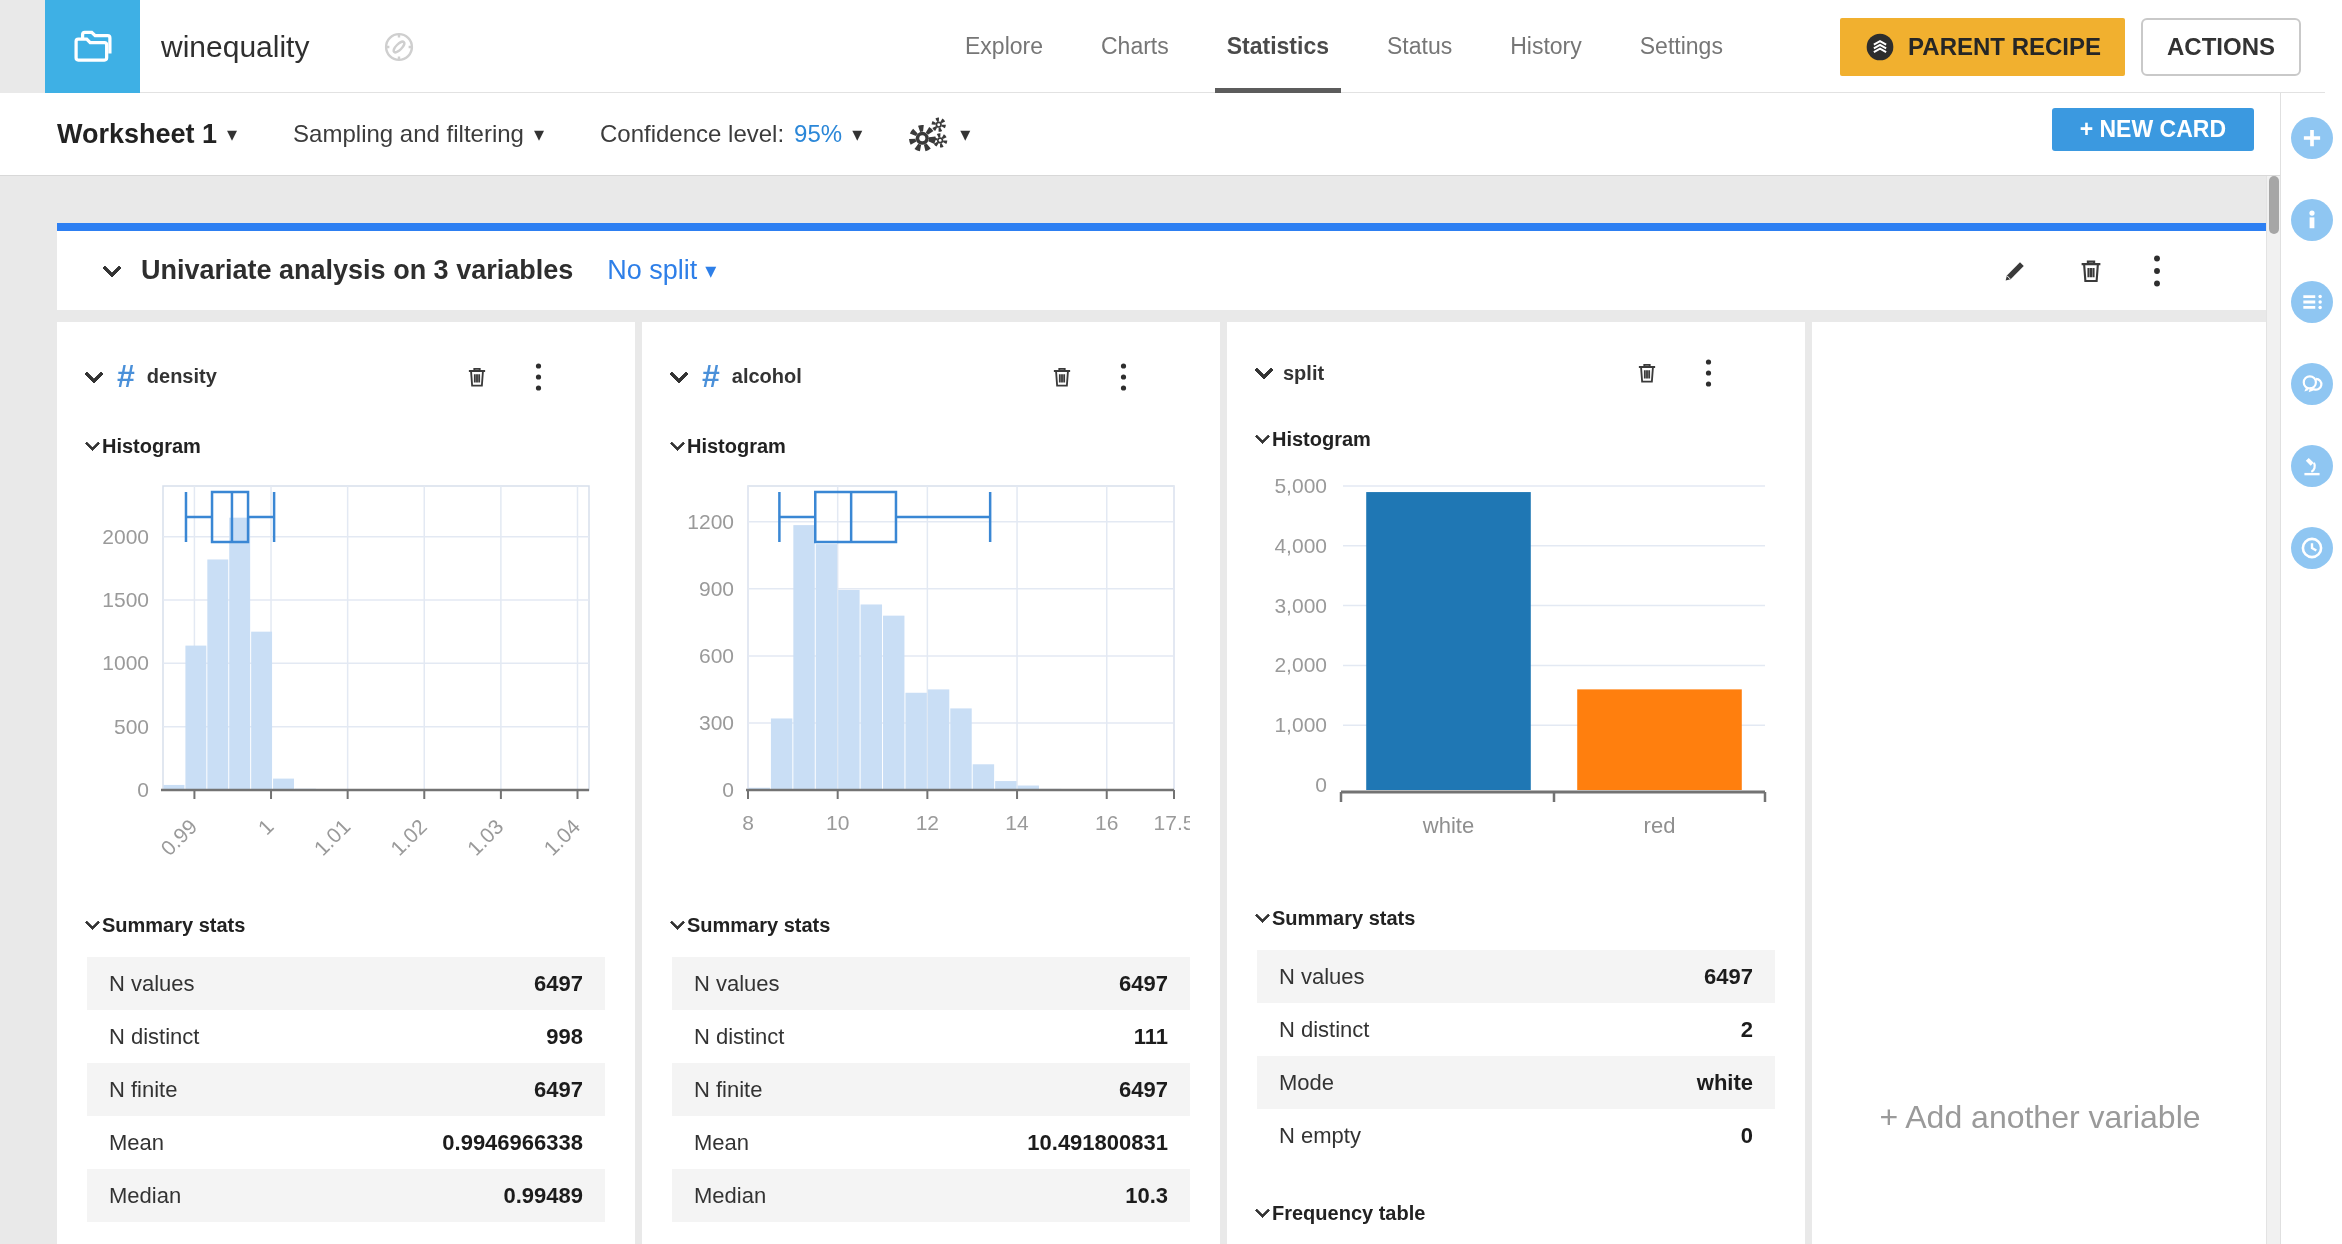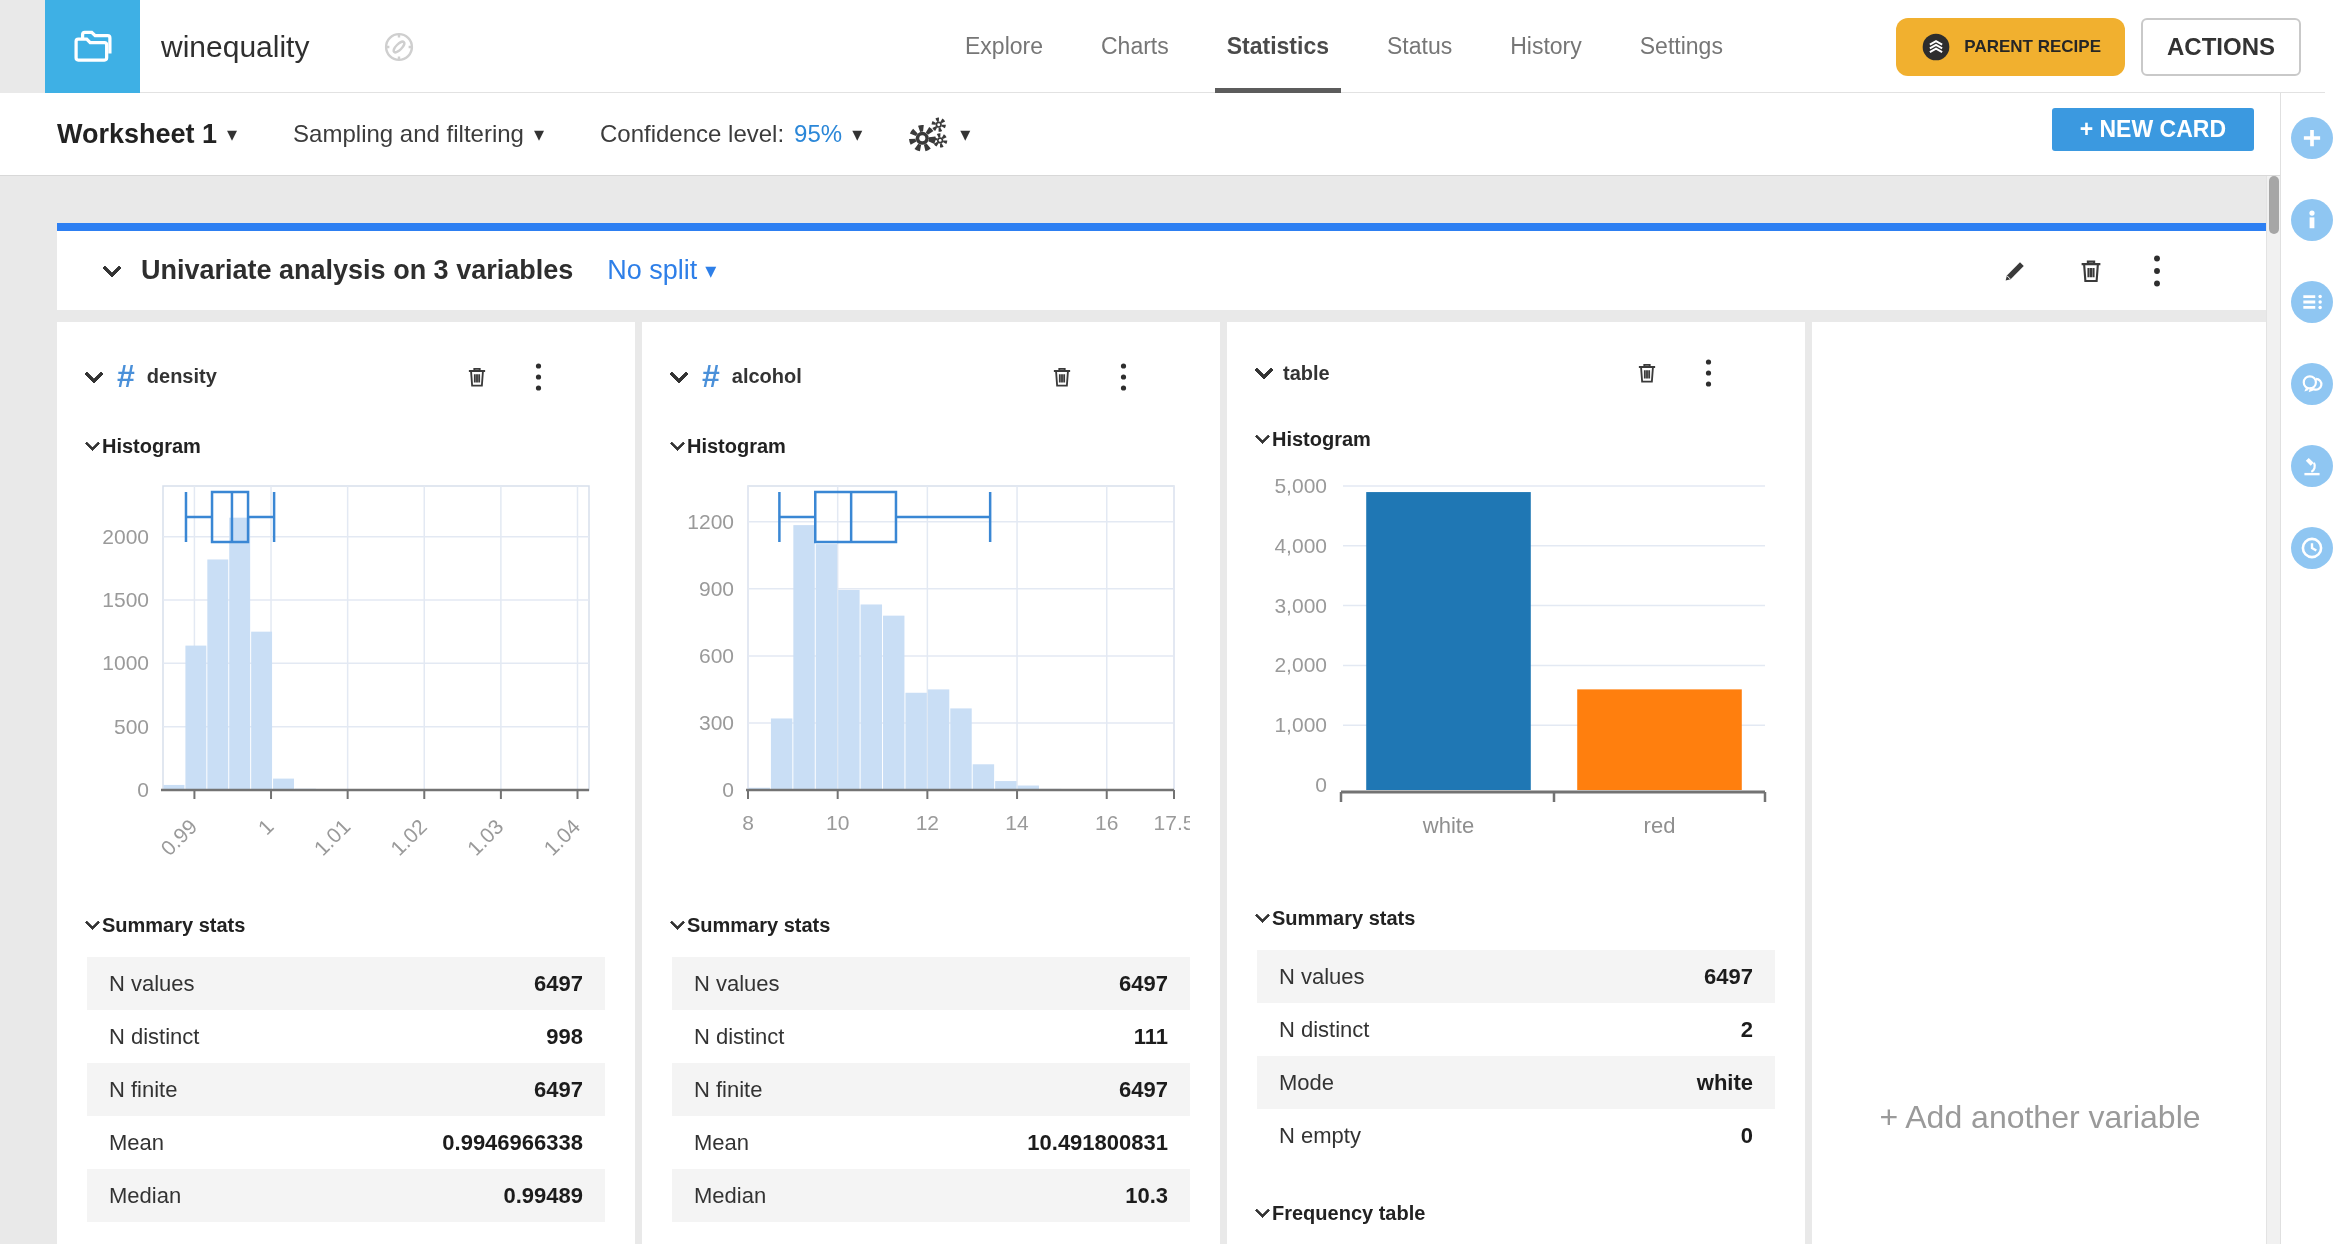--- a/index.html
+++ b/index.html
@@ -13,21 +13,21 @@
     display:flex; align-items:center; justify-content:center; cursor:pointer; }
   .ds-title { position:absolute; left:116px; top:0; height:93px; display:flex; align-items:center;
     font-size:30px; color:#2f2f2f; }
   .compass { position:absolute; left:336px; top:29px; }
   .tabs { position:absolute; left:920px; top:0; height:93px; display:flex; gap:58px; align-items:stretch; }
   .tab { position:relative; display:flex; align-items:center; font-size:23px; color:#767676; cursor:pointer; }
   .tab.active { color:#4a4a4a; font-weight:bold; }
   .tab.active::after { content:""; position:absolute; left:-12px; right:-12px; bottom:0; height:5px; background:#5c5c5c; }
   .nav-right { position:absolute; right:24px; top:0; height:93px; display:flex; align-items:center; gap:16px; }
   .btn-parent { display:flex; align-items:center; gap:12px; background:#f1b02f; border:none; cursor:pointer;
-    height:58px; padding:0 24px; font-size:17px; font-weight:bold; color:#262626; border-radius:12px;
+    height:58px; padding:0 24px; font-size:24px; font-weight:bold; color:#262626; border-radius:2px;
     font-family:inherit; }
   .btn-actions { background:#fff; border:2px solid #c9c9c9; height:58px; padding:0 24px; font-size:24px;
     font-weight:bold; color:#333; cursor:pointer; border-radius:6px; font-family:inherit; }
 
   
   .toolbar { position:absolute; left:0; top:93px; width:2280px; height:83px; background:#fff;
     border-bottom:1px solid #d8d8d8; display:flex; align-items:center; padding-left:57px; z-index:4; }
   .tb-item { display:flex; align-items:center; gap:10px; cursor:pointer; }
   .worksheet { font-size:27px; font-weight:bold; color:#222; }
   .tb-label { font-size:24px; color:#3c3c3c; }
@@ -399,21 +399,21 @@
             <div class="stat-row alt">
               <span class="stat-label">Median</span>
               <span class="stat-value">10.3</span>
             </div>
           </div>
       </div>
 
       <div class="tile">
         <div class="var-header">
           <span class="chev"></span>
-          <span class="var-name">table</span>
+          <span class="var-name">split</span>
           <span class="var-icons">
             <span class="icon-btn">
               <svg width="26" height="26" viewBox="0 0 24 24">
                 <path d="M4.5 6.5h15 M9.5 6.5V4.5h5v2 M6.5 6.5l1 13.5h9l1-13.5 M10 9.5v7.5 M12 9.5v7.5 M14 9.5v7.5" fill="none" stroke="#3a3a3a" stroke-width="1.7"></path>
               </svg>
             </span>
             <span class="icon-btn">
               <svg width="9" height="30" viewBox="0 0 8 30">
                 <circle cx="4" cy="4" r="2.6" fill="#2e2e2e"></circle>
                   <circle cx="4" cy="15" r="2.6" fill="#2e2e2e"></circle>

